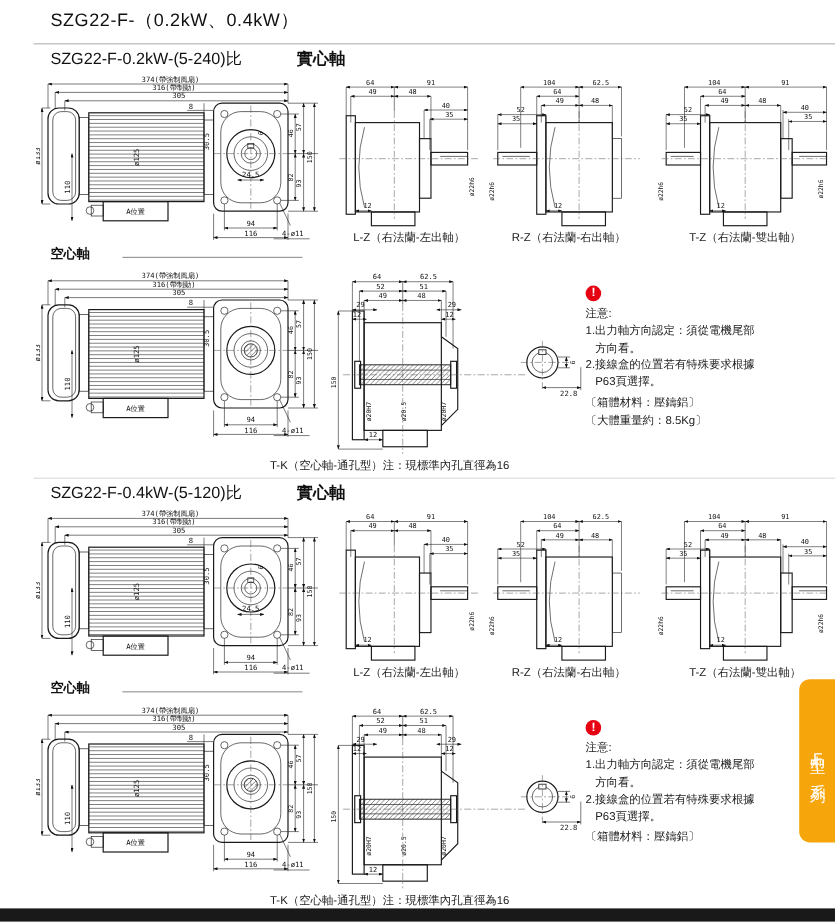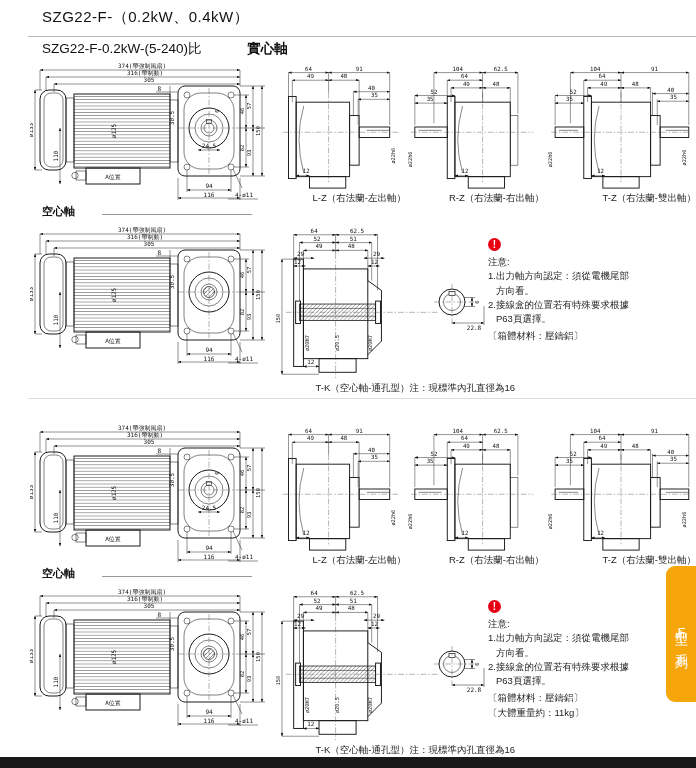--- a/index.html
+++ b/index.html
@@ -8,22 +8,22 @@
   .title{position:absolute;left:42px;top:8px;font-size:15px;letter-spacing:.5px;white-space:nowrap}
   .rule{position:absolute;left:28px;right:0;top:36px;border-top:1.5px solid #b8b8b8}
   .rule2{position:absolute;left:28px;right:0;top:398px;border-top:1px solid #ddd}
   .slot{position:absolute;left:0;width:604px;height:360px}
   .section{position:relative;width:100%;height:100%}
   .sec-head{position:absolute;left:42px;top:2px;font-size:13.5px;white-space:nowrap}
   .sec-head .shaft{margin-left:42px;font-weight:bold}
   .subhead{position:absolute;left:42px;top:166px;font-size:11px;font-weight:bold}
   .hline{position:absolute;left:102px;top:176px;width:150px;border-top:1px solid #999}
   .dwg{position:absolute}
-  .dlabel{position:absolute;top:154px;font-size:9.5px;color:#222;text-align:right;white-space:nowrap}
-  .tklabel{position:absolute;left:225px;top:344px;width:290px;text-align:right;font-size:9.5px;color:#222;white-space:nowrap}
+  .dlabel{position:absolute;top:154px;font-size:9.5px;color:#222;text-align:center;white-space:nowrap}
+  .tklabel{position:absolute;left:225px;top:344px;width:290px;text-align:left;font-size:9.5px;color:#222;white-space:nowrap}
   .notes{position:absolute;left:488px;top:200px;width:178px;font-size:9.5px;color:#222;line-height:1.5}
   .warn{width:13px;height:13px;border-radius:50%;background:#E60012;color:#fff;font-weight:bold;
         font-size:10px;text-align:center;line-height:13px;margin-bottom:4px}
   .nl.ind{padding-left:8px}
   .nl.nb{margin-top:3px}
   .side-tab{position:absolute;right:0;top:566px;width:30px;height:136px;background:#F6A50B;
             border-radius:9px 0 0 9px;color:#fff;writing-mode:vertical-rl;text-orientation:upright;
             display:flex;align-items:center;justify-content:center;font-size:13px;letter-spacing:3px}
   .footer-bar{position:absolute;left:0;top:757px;width:696px;height:11px;background:#191919}
   svg text{font-family:"DejaVu Sans Mono",monospace;font-size:6px;fill:#111}
@@ -439,28 +439,33 @@
   </svg>
 
   <div class="notes">
     <div class="warn">!</div>
     <div class="nl">注意:</div>
     <div class="nl">1.出力軸方向認定：須從電機尾部</div>
     <div class="nl ind">方向看。</div>
     <div class="nl">2.接線盒的位置若有特殊要求根據</div>
     <div class="nl ind">P63頁選擇。</div>
     <div class="nl nb">〔箱體材料：壓鑄鋁〕</div>
+    <div class="nl">〔大體重量約：8.5Kg〕</div>
   </div>
 
   <div class="tklabel">T-K（空心軸-通孔型）注：現標準內孔直徑為16</div>
 </section>
 </div>
 <div id="slot-1" class="slot" style="top:400px">
 <section class="section">
 
+  <div class="sec-head">
+    <span class="model">SZG22-F-0.4kW-(5-120)比</span>
+    <span class="shaft">實心軸</span>
+  </div>
 
   <svg class="dwg" style="left:30px;top:22px" width="240" height="148" viewBox="0 0 240 148">
     <g>
       <rect x="10" y="30" width="26" height="80" rx="9" class="out"></rect>
       <rect x="14" y="33" width="19" height="74" rx="7" class="thin"></rect>
       <rect x="36" y="38" width="8" height="64" class="thin"></rect>
       <rect x="44" y="34" width="96" height="74" fill="url(#ribs)" stroke="#1a1a1a"></rect>
       <rect x="140" y="40" width="8" height="62" class="thin"></rect>
       <rect x="148" y="26" width="62" height="90" rx="7" class="out"></rect>
       <circle cx="157" cy="35" r="3" class="thin"></circle>
@@ -832,21 +837,20 @@
   </svg>
 
   <div class="notes">
     <div class="warn">!</div>
     <div class="nl">注意:</div>
     <div class="nl">1.出力軸方向認定：須從電機尾部</div>
     <div class="nl ind">方向看。</div>
     <div class="nl">2.接線盒的位置若有特殊要求根據</div>
     <div class="nl ind">P63頁選擇。</div>
     <div class="nl nb">〔箱體材料：壓鑄鋁〕</div>
-    <div class="nl">〔大體重量約：11kg〕</div>
   </div>
 
   <div class="tklabel">T-K（空心軸-通孔型）注：現標準內孔直徑為16</div>
 </section>
 </div>
 
 <div class="side-tab">中型F系列</div>
 <div class="footer-bar"></div>
 
 </body></html>

